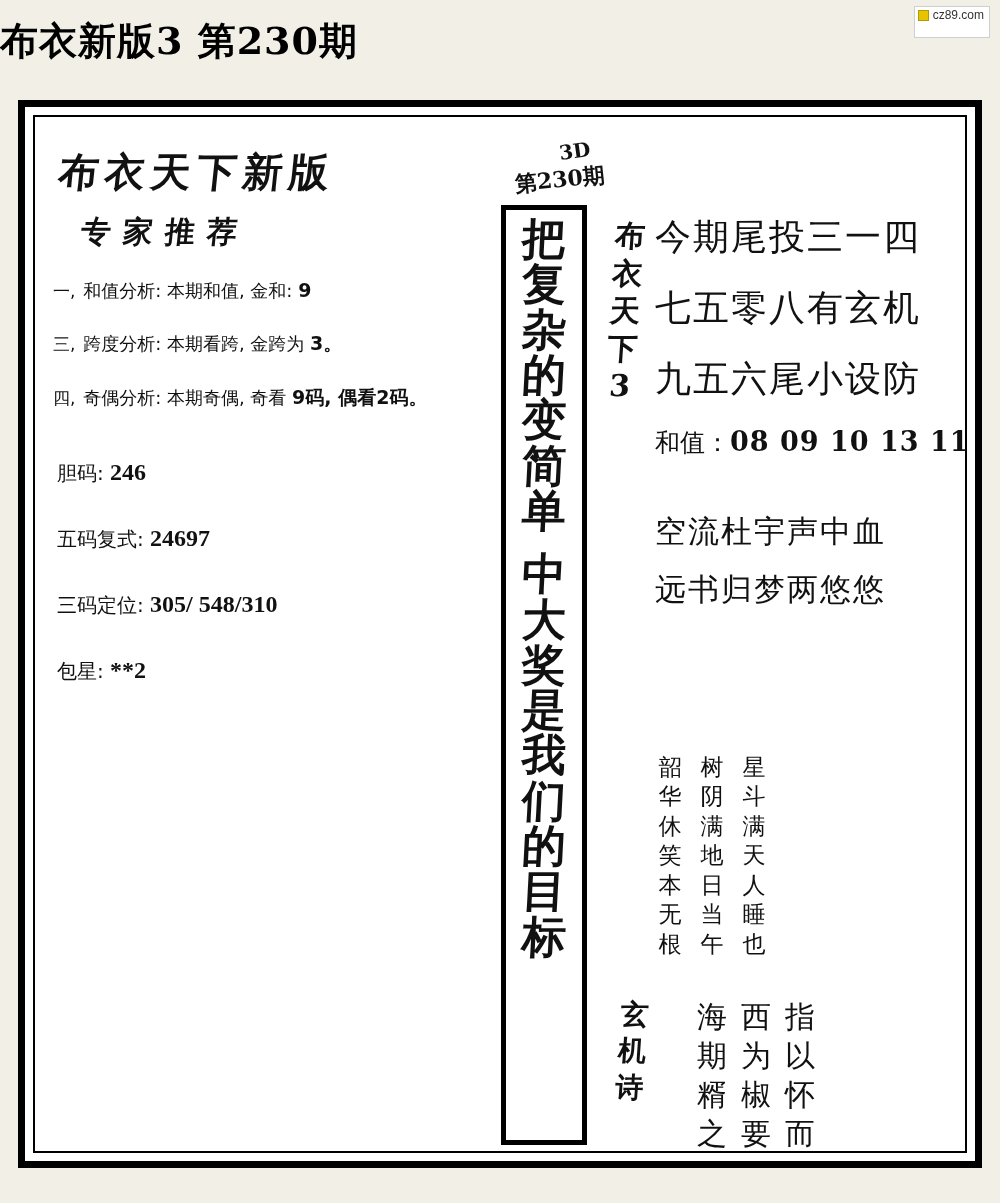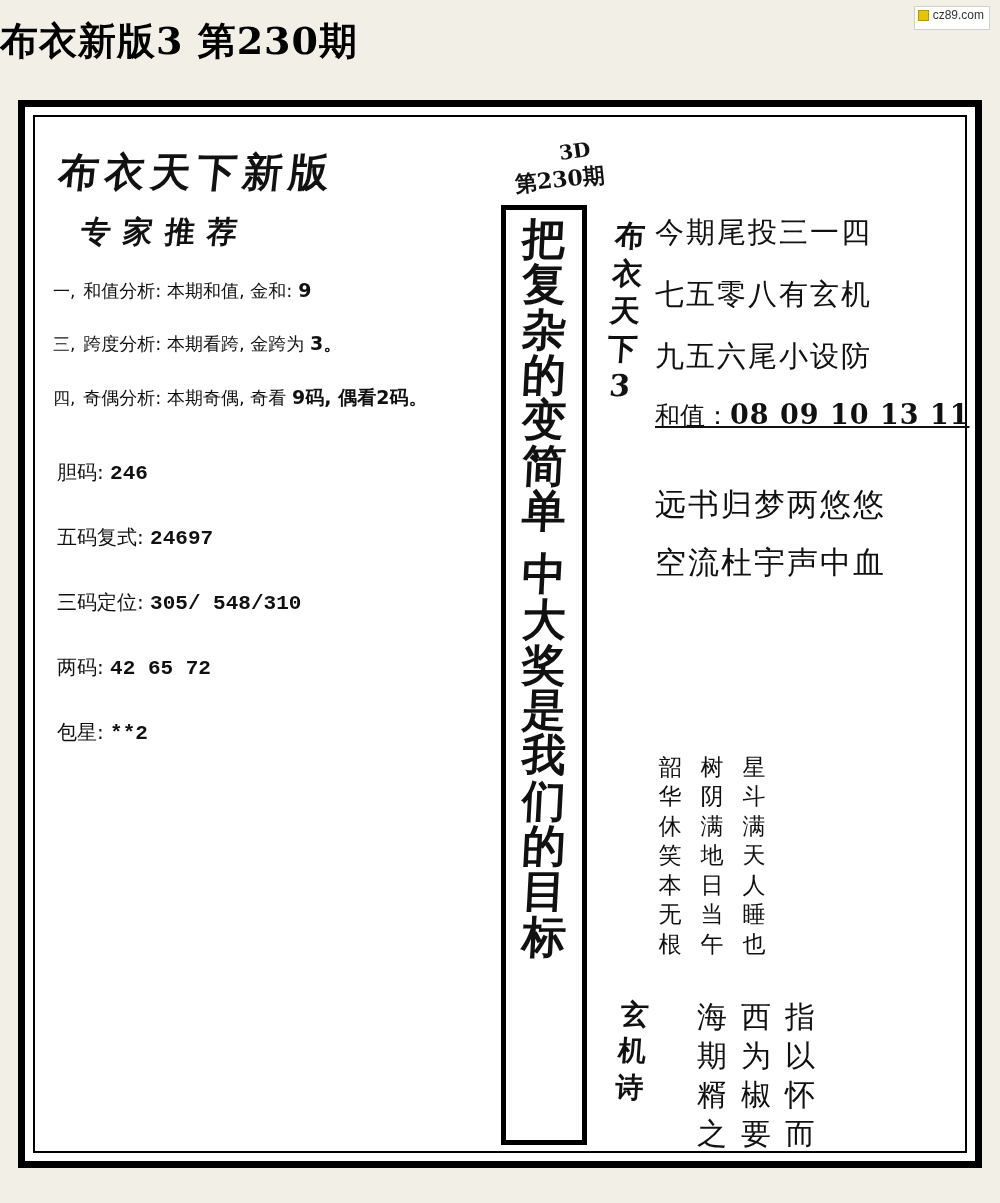--- a/index.html
+++ b/index.html
@@ -18,21 +18,21 @@
   }
   .watermark {
     position: absolute;
     top: 6px;
     right: 10px;
     display: flex;
     align-items: center;
     gap: 4px;
     background: #ffffff;
     border: 1px solid #cfcfcf;
-    padding: 1px 5px 7px 3px;
+    padding: 1px 5px 15px 3px;
     font-size: 12px;
     color: #333;
     font-family: "Liberation Sans", sans-serif;
   }
   .watermark .sq {
     width: 9px;
     height: 9px;
     background: #e8c400;
     border: 1px solid #b39a00;
     display: inline-block;
@@ -120,22 +120,22 @@
     margin-left: 4px;
   }
   .pick-row {
     font-size: 20px;
     color: #111;
     margin-bottom: 38px;
     white-space: nowrap;
   }
   .pick-row .val {
     font-weight: bold;
-    font-size: 21px;
-    font-family: Liberation Mono, monospace;
+    font-size: 24px;
+    font-family: Liberation Serif, serif;
   }
   
   .issue-mark {
     position: absolute;
     top: 22px;
     left: 470px;
     width: 110px;
     text-align: center;
     font-family: "DejaVu Serif", "Liberation Serif", serif;
     font-weight: bold;
@@ -198,33 +198,32 @@
   }
   
   .right-col {
     position: absolute;
     top: 96px;
     left: 620px;
     width: 320px;
   }
   .tip-line {
     font-family: "DejaVu Serif", "Liberation Serif", serif;
-    font-size: 29px;
+    font-size: 36px;
     color: #111;
     letter-spacing: 2px;
     margin-bottom: 22px;
     white-space: nowrap;
   }
   .sum-line {
     font-family: "DejaVu Serif", "Liberation Serif", serif;
     font-size: 25px;
     color: #111;
     margin-top: 18px;
     white-space: nowrap;
-    text-decoration: underline;
   }
   .sum-line .nums {
     font-weight: bold;
     font-size: 27px;
     letter-spacing: 1px;
   }
   .poem {
     margin-top: 52px;
   }
   .poem div {
@@ -327,24 +326,20 @@
             <span>胆码:</span>
             <span class="val">246</span>
           </div>
           <div class="pick-row">
             <span>五码复式:</span>
             <span class="val">24697</span>
           </div>
           <div class="pick-row">
             <span>三码定位:</span>
             <span class="val">305/ 548/310</span>
-          </div>
-          <div class="pick-row">
-            <span>两码:</span>
-            <span class="val">42 65 72</span>
           </div>
           <div class="pick-row">
             <span>包星:</span>
             <span class="val">**2</span>
           </div>
         </div>
       </div>
 
       <div class="issue-mark">
         <div class="m3d">3D</div>
@@ -380,22 +375,22 @@
       </div>
 
       <div class="right-col">
         <div class="tip-line">今期尾投三一四</div>
         <div class="tip-line">七五零八有玄机</div>
         <div class="tip-line">九五六尾小设防</div>
         <div class="sum-line">
           <span>和值：</span><span class="nums">08 09 10 13 11</span>
         </div>
         <div class="poem">
+          <div>空流杜宇声中血</div>
           <div>远书归梦两悠悠</div>
-          <div>空流杜宇声中血</div>
         </div>
       </div>
 
       <div class="vpoem">
         <div class="vcol">
           <span>星</span>
           <span>斗</span>
           <span>满</span>
           <span>天</span>
           <span>人</span>

